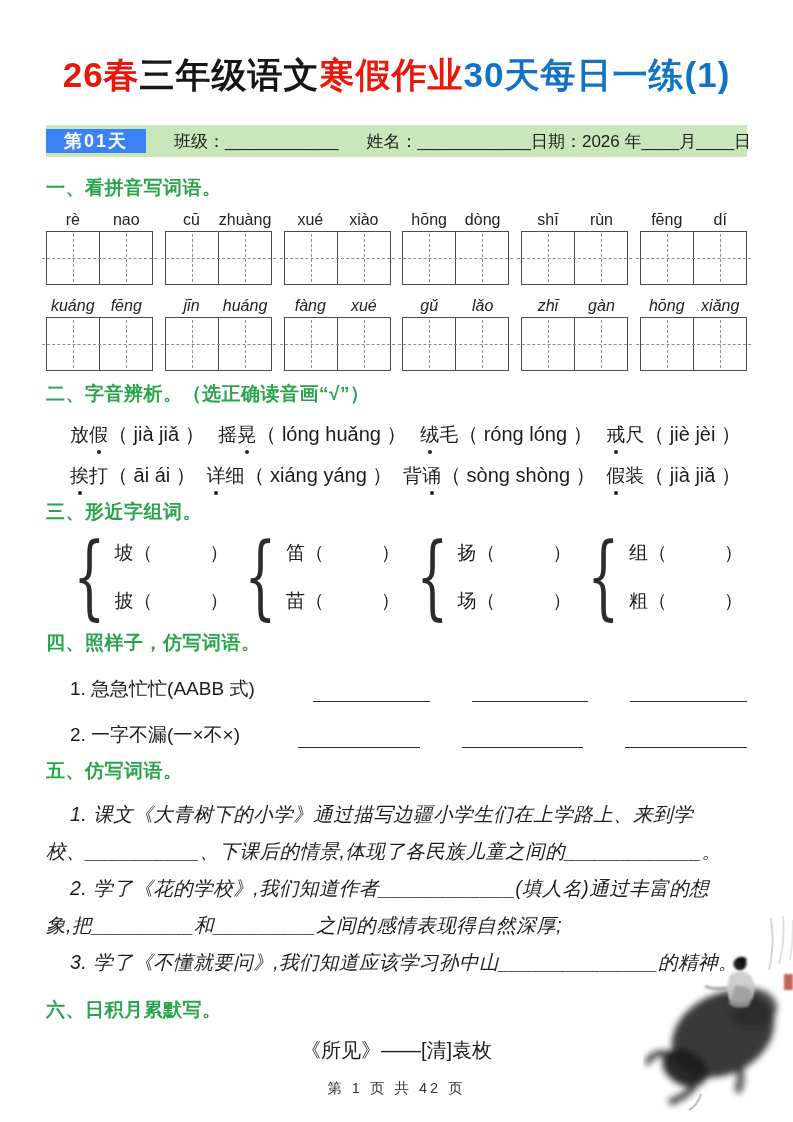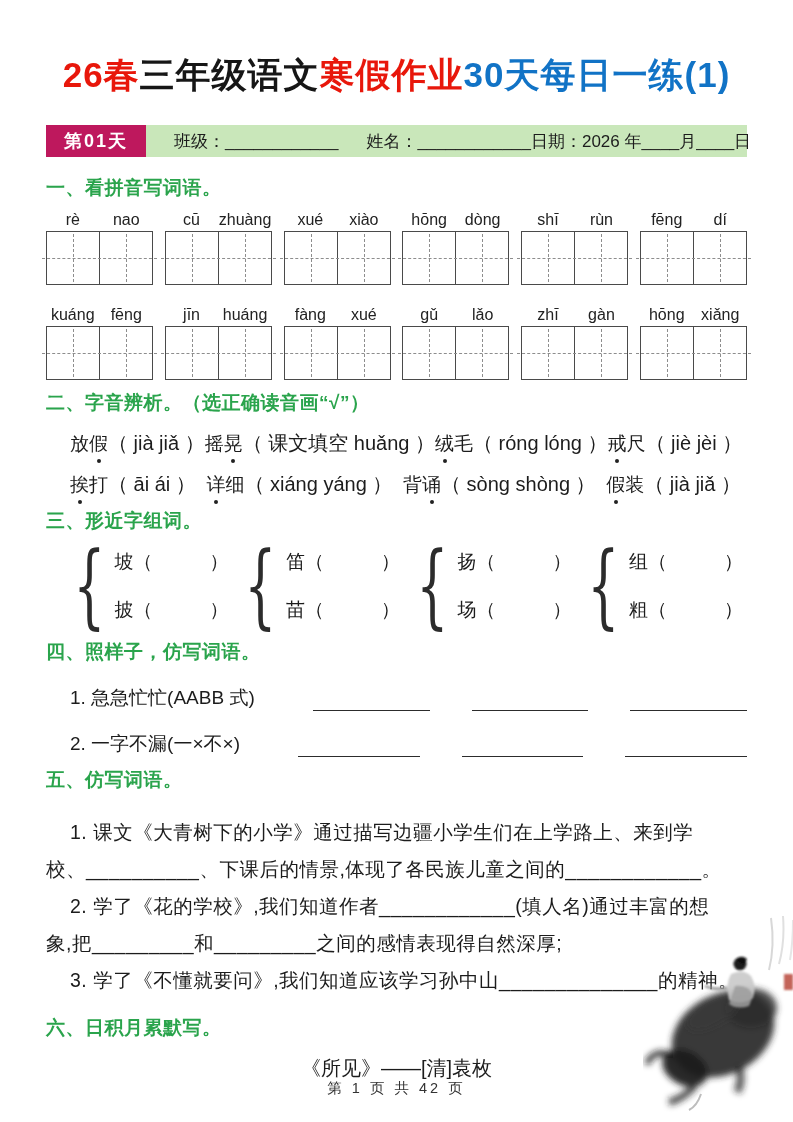--- a/index.html
+++ b/index.html
@@ -26,22 +26,22 @@
   .t-blue{color:#1173c6;}
 
   
   .day-bar{
     margin-top:26px;height:32px;
     background:#c9e7ba;
     display:flex;align-items:center;
     font-size:17px;
   }
   .day-badge{
-    height:32px;min-width:100px;
-    background:#be185d;color:#ffffff;
+    height:24px;min-width:100px;
+    background:#3b82f6;color:#ffffff;
     font-weight:bold;font-size:18px;
     display:flex;align-items:center;justify-content:center;
     letter-spacing:2px;
   }
   .bar-field{margin-left:28px;white-space:nowrap;}
   .bar-field.date{margin-left:auto;margin-right:14px;}
 
   
   .sec-h{
     margin:0;
@@ -96,21 +96,21 @@
 
   
   .footer{
     position:absolute;left:0;right:0;bottom:24px;
     text-align:center;font-size:14.5px;color:#333;letter-spacing:3px;
   }
 
   
   .ink{position:absolute;right:-6px;bottom:6px;width:156px;height:200px;pointer-events:none;}
 
-  .mt18{margin-top:18px;} .mt16{margin-top:16px;font-family:Liberation Mono, monospace;} .mt14{margin-top:21px;} .mt22{margin-top:10px;}
+  .mt18{margin-top:18px;} .mt16{margin-top:16px;font-family:Liberation Mono, monospace;} .mt14{margin-top:12px;font-style:italic;} .mt22{margin-top:10px;}
 </style>
 </head>
 <body>
 
 <div class="page">
   <div class="content">
 
     <h1 class="doc-title"><span class="t-red">26春</span><span class="t-black">三年级语文</span><span class="t-red">寒假作业</span><span class="t-blue">30天每日一练(1)</span></h1>
 
     <div class="day-bar">
@@ -245,21 +245,21 @@
             <div class="c"></div>
             <div class="c"></div>
           </div>
       </div>
     </div>
 
     <h2 class="sec-h mt22">二、字音辨析。（选正确读音画“√”）</h2>
 
     <div class="s2row">
       <span class="s2item"><span>放</span><span class="du">假</span><span></span><span class="py">（ jià jiǎ ）</span></span>
-      <span class="s2item"><span>摇</span><span class="du">晃</span><span></span><span class="py">（ 课文填空 huǎng ）</span></span>
+      <span class="s2item"><span>摇</span><span class="du">晃</span><span></span><span class="py">（ lóng huǎng ）</span></span>
       <span class="s2item"><span></span><span class="du">绒</span><span>毛</span><span class="py">（ róng lóng ）</span></span>
       <span class="s2item"><span></span><span class="du">戒</span><span>尺</span><span class="py">（ jiè jèi ）</span></span>
     </div>
     <div class="s2row">
       <span class="s2item"><span></span><span class="du">挨</span><span>打</span><span class="py">（ āi ái ）</span></span>
       <span class="s2item"><span></span><span class="du">详</span><span>细</span><span class="py">（ xiáng yáng ）</span></span>
       <span class="s2item"><span>背</span><span class="du">诵</span><span></span><span class="py">（ sòng shòng ）</span></span>
       <span class="s2item"><span></span><span class="du">假</span><span>装</span><span class="py">（ jià jiǎ ）</span></span>
     </div>
 

